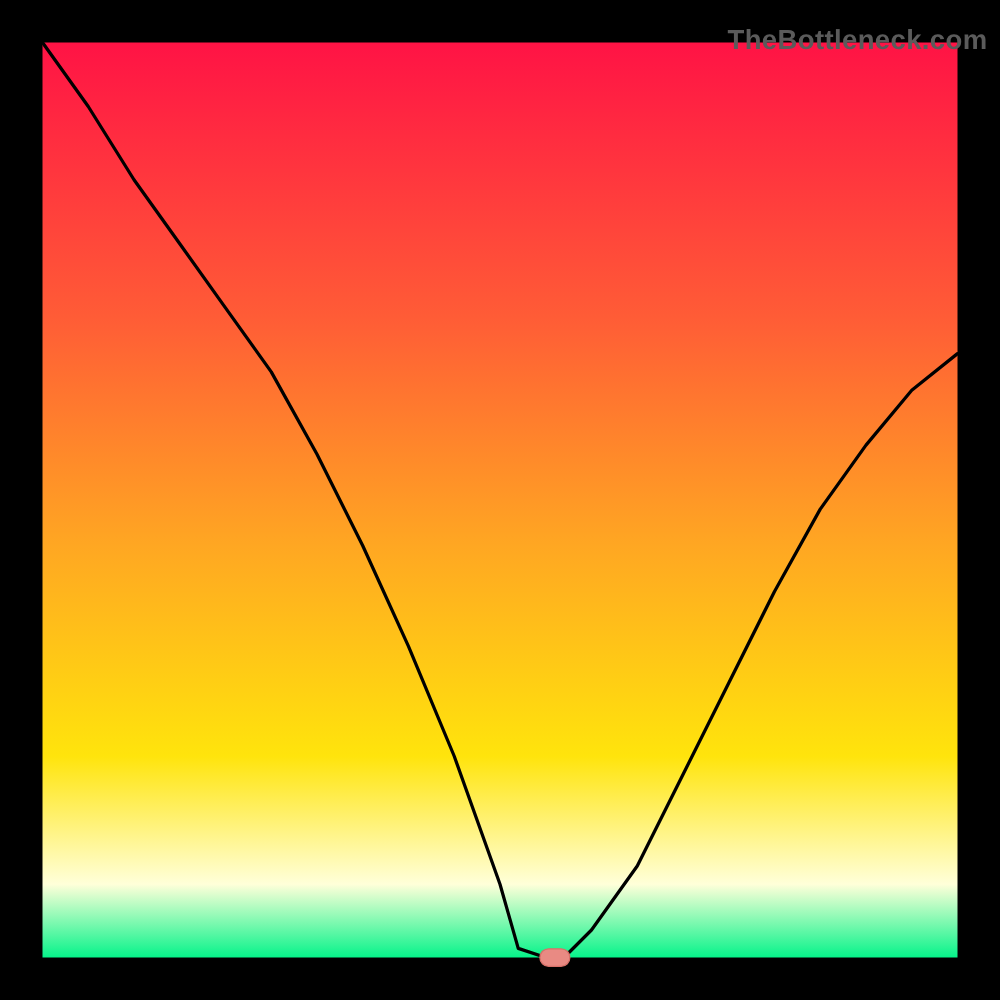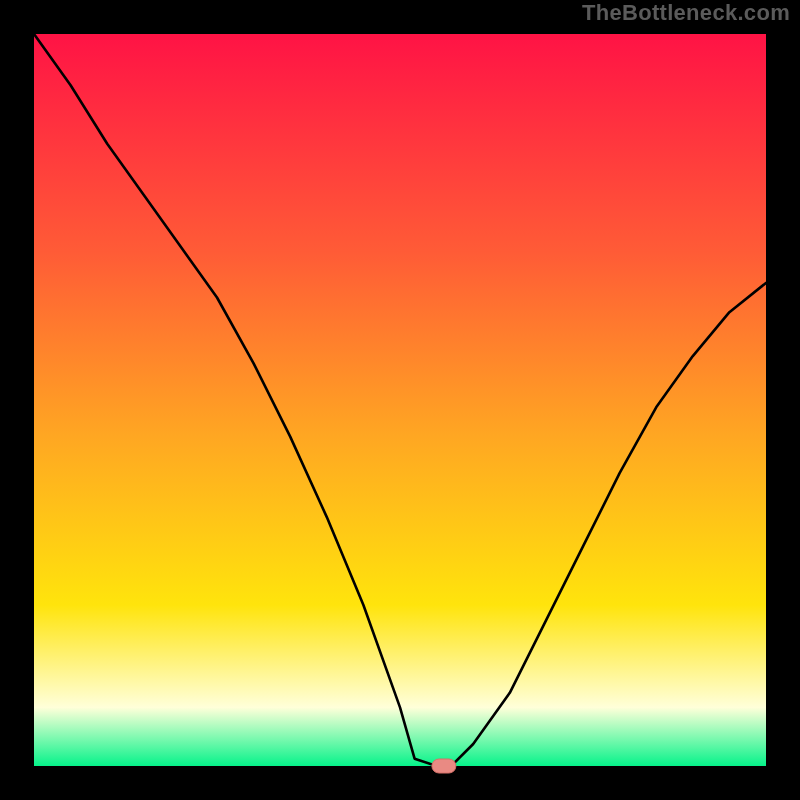--- a/index.html
+++ b/index.html
@@ -11,21 +11,21 @@
     overflow: hidden;
   }
   .container {
     position: relative;
     width: 800px;
     height: 800px;
     background: #000;
   }
   .watermark {
     position: absolute;
-    top: 0;
+    top: 19px;
     right: 10px;
     font-family: Arial, Helvetica, sans-serif;
     font-size: 22px;
     font-weight: 600;
     color: #5b5b5b;
     letter-spacing: 0.3px;
     z-index: 5;
   }
   svg.plot {
     position: absolute;

